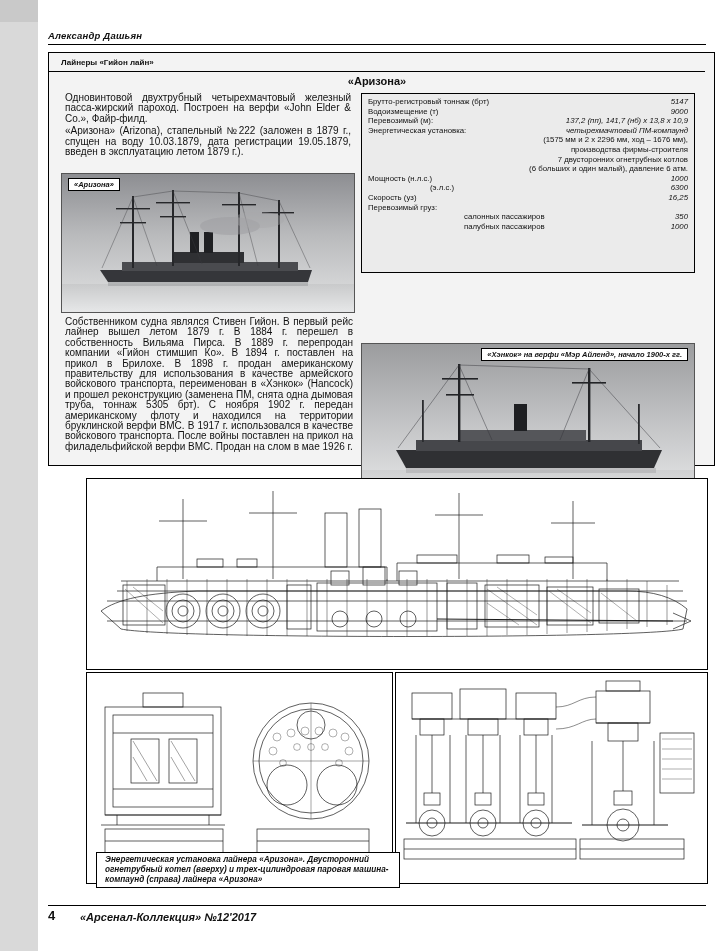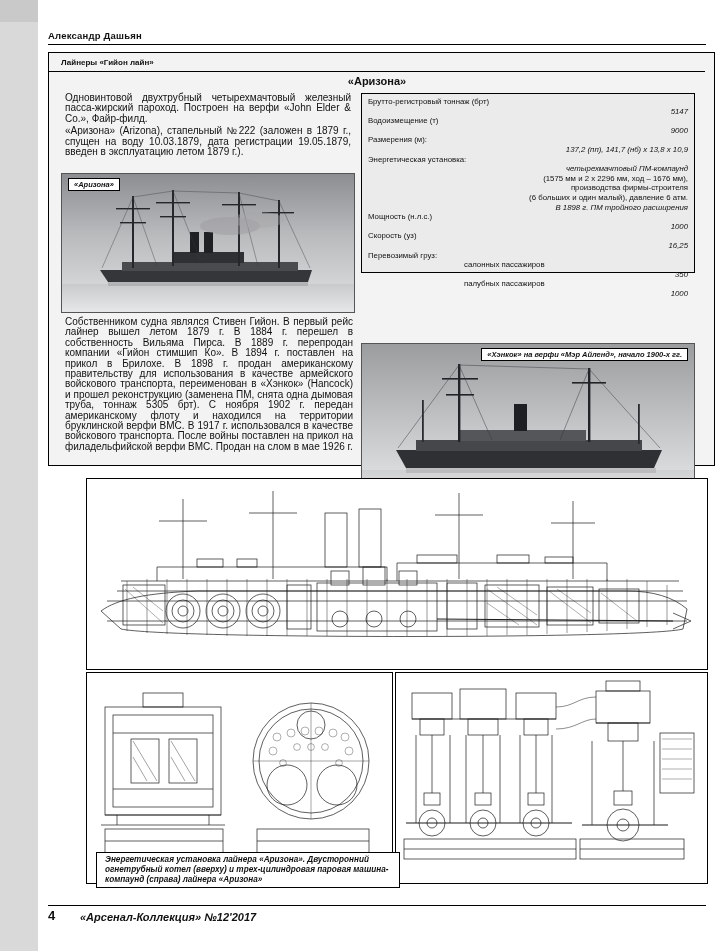--- a/index.html
+++ b/index.html
@@ -25,20 +25,21 @@
     background:#c9c9c9;
   }
   .content{
     position:absolute;left:38px;top:0;right:0;bottom:0;
   }
   
   .runhead{
     position:absolute;left:10px;top:30px;
     font-size:9.5px;font-weight:bold;letter-spacing:.2px;
     color:#111;
+    font-style:italic;
   }
   .runline{
     position:absolute;left:10px;top:44px;width:658px;height:1px;background:#000;
   }
   
   .article{
     position:absolute;left:10px;top:52px;width:658px;height:412px;
     border:1px solid #000;
     background:#f3f3f3;
     padding-left:7px;
@@ -80,21 +81,21 @@
   .para2{
     position:absolute;left:12px;top:264px;width:292px;
   }
   
   .spec{
     position:absolute;left:312px;top:40px;width:332px;height:178px;
     border:1px solid #000;background:#ebebeb;
   }
   .spec-row{
     display:flex;justify-content:space-between;
-    font-size:7.8px;line-height:9.6px;padding:0 6px;color:#111;flex-direction:column;
+    font-size:7.8px;line-height:9.6px;padding:0 6px;color:#111;
   }
   .spec-row .k{white-space:nowrap;}
   .spec-row .v{white-space:nowrap;text-align:right;font-style:italic;}
   .spec-note{
     font-size:7.8px;line-height:9.6px;padding:0 6px;text-align:right;color:#111;
   }
   .spec-italic{font-style:italic;}
   
   .photo2{
     position:absolute;left:312px;top:290px;width:332px;height:166px;
@@ -223,34 +224,38 @@
         <div style="padding-top:3px"></div>
         <div class="spec-row">
           <span class="k">Брутто-регистровый тоннаж (брт)</span>
           <span class="v">5147</span>
         </div>
         <div class="spec-row">
           <span class="k">Водоизмещение (т)</span>
           <span class="v">9000</span>
         </div>
         <div class="spec-row">
-          <span class="k">Размерения (м):</span>
+          <span class="k">Перевозимый (м):</span>
           <span class="v spec-italic">137,2 (пп), 141,7 (нб) х 13,8 х 10,9</span>
         </div>
         <div class="spec-row">
           <span class="k">Энергетическая установка:</span>
           <span class="v">четырехмачтовый ПМ-компаунд</span>
         </div>
         <div class="spec-note">(1575 мм и 2 х 2296 мм, ход – 1676 мм),</div>
         <div class="spec-note">производства фирмы-строителя</div>
+        <div class="spec-note">7 двусторонних огнетрубных котлов</div>
         <div class="spec-note">(6 больших и один малый), давление 6 атм.</div>
-        <div class="spec-note spec-italic">В 1898 г. ПМ тройного расширения</div>
         <div class="spec-row">
           <span class="k">Мощность (н.л.с.)</span>
           <span class="v">1000</span>
+        </div>
+        <div class="spec-row">
+          <span class="k" style="padding-left:62px">(э.л.с.)</span>
+          <span class="v">6300</span>
         </div>
         <div class="spec-row">
           <span class="k">Скорость (уз)</span>
           <span class="v">16,25</span>
         </div>
         <div class="spec-row">
           <span class="k">Перевозимый груз:</span>
           <span class="v"></span>
         </div>
         <div class="spec-row">

